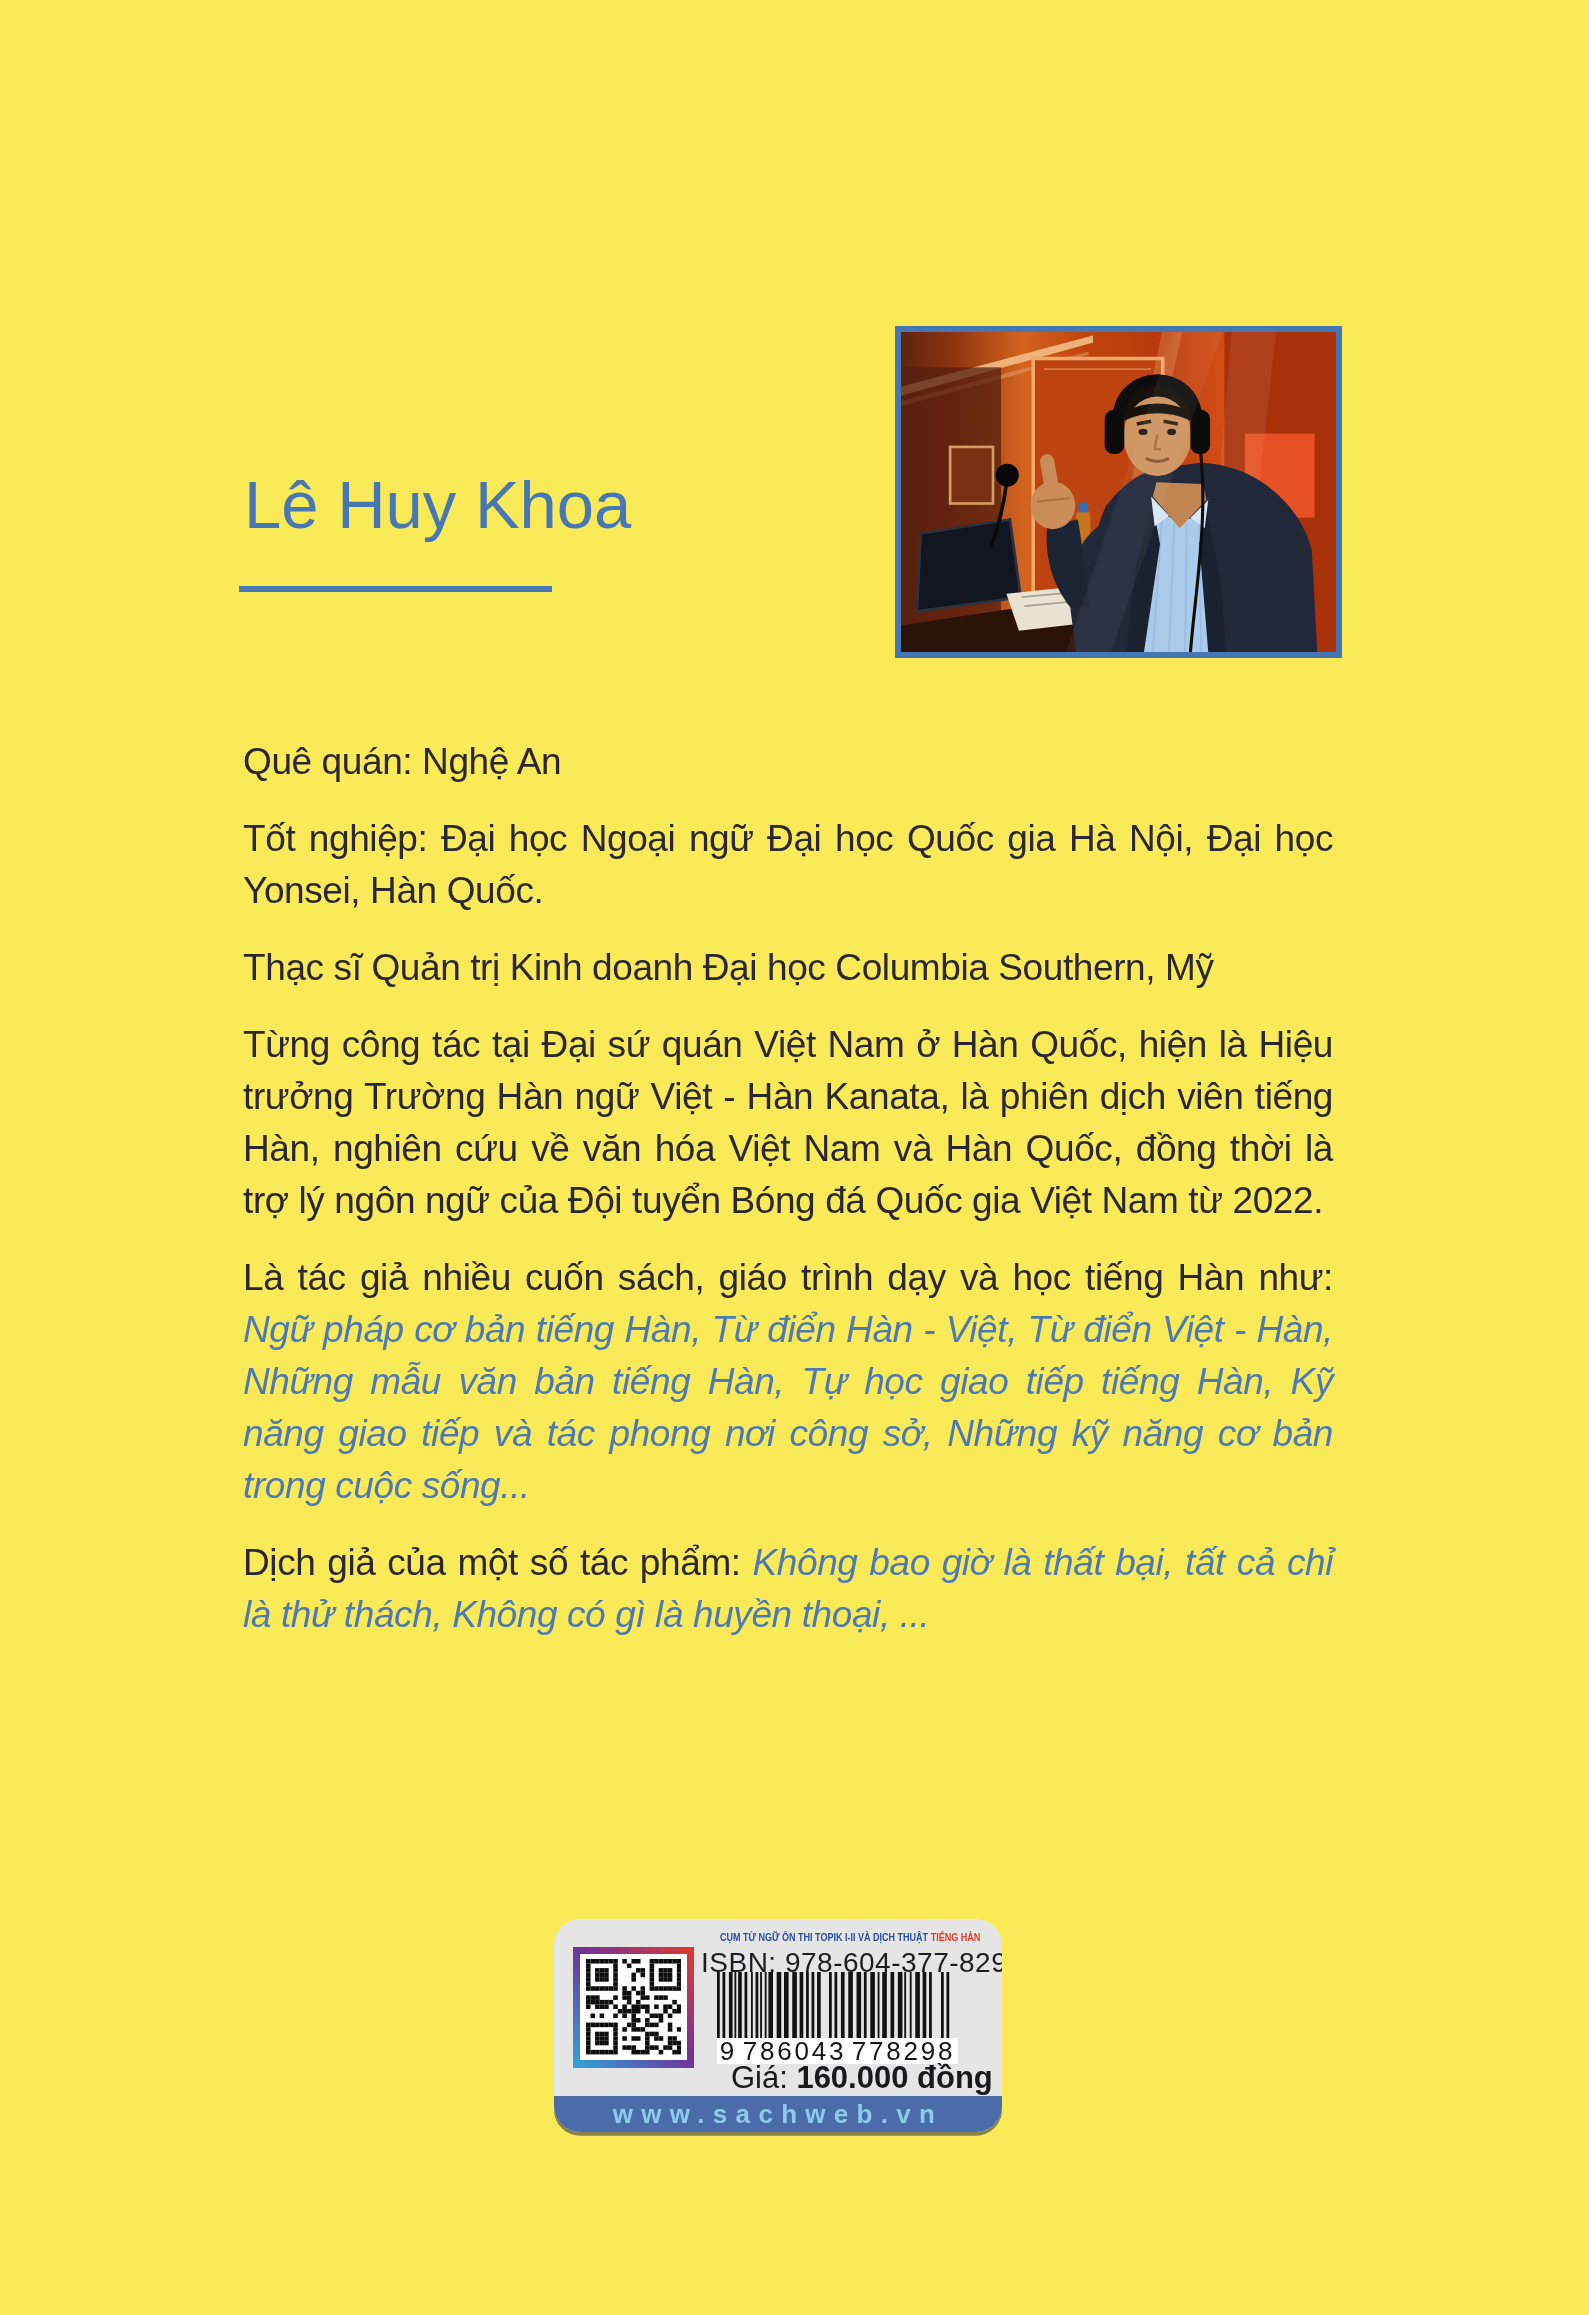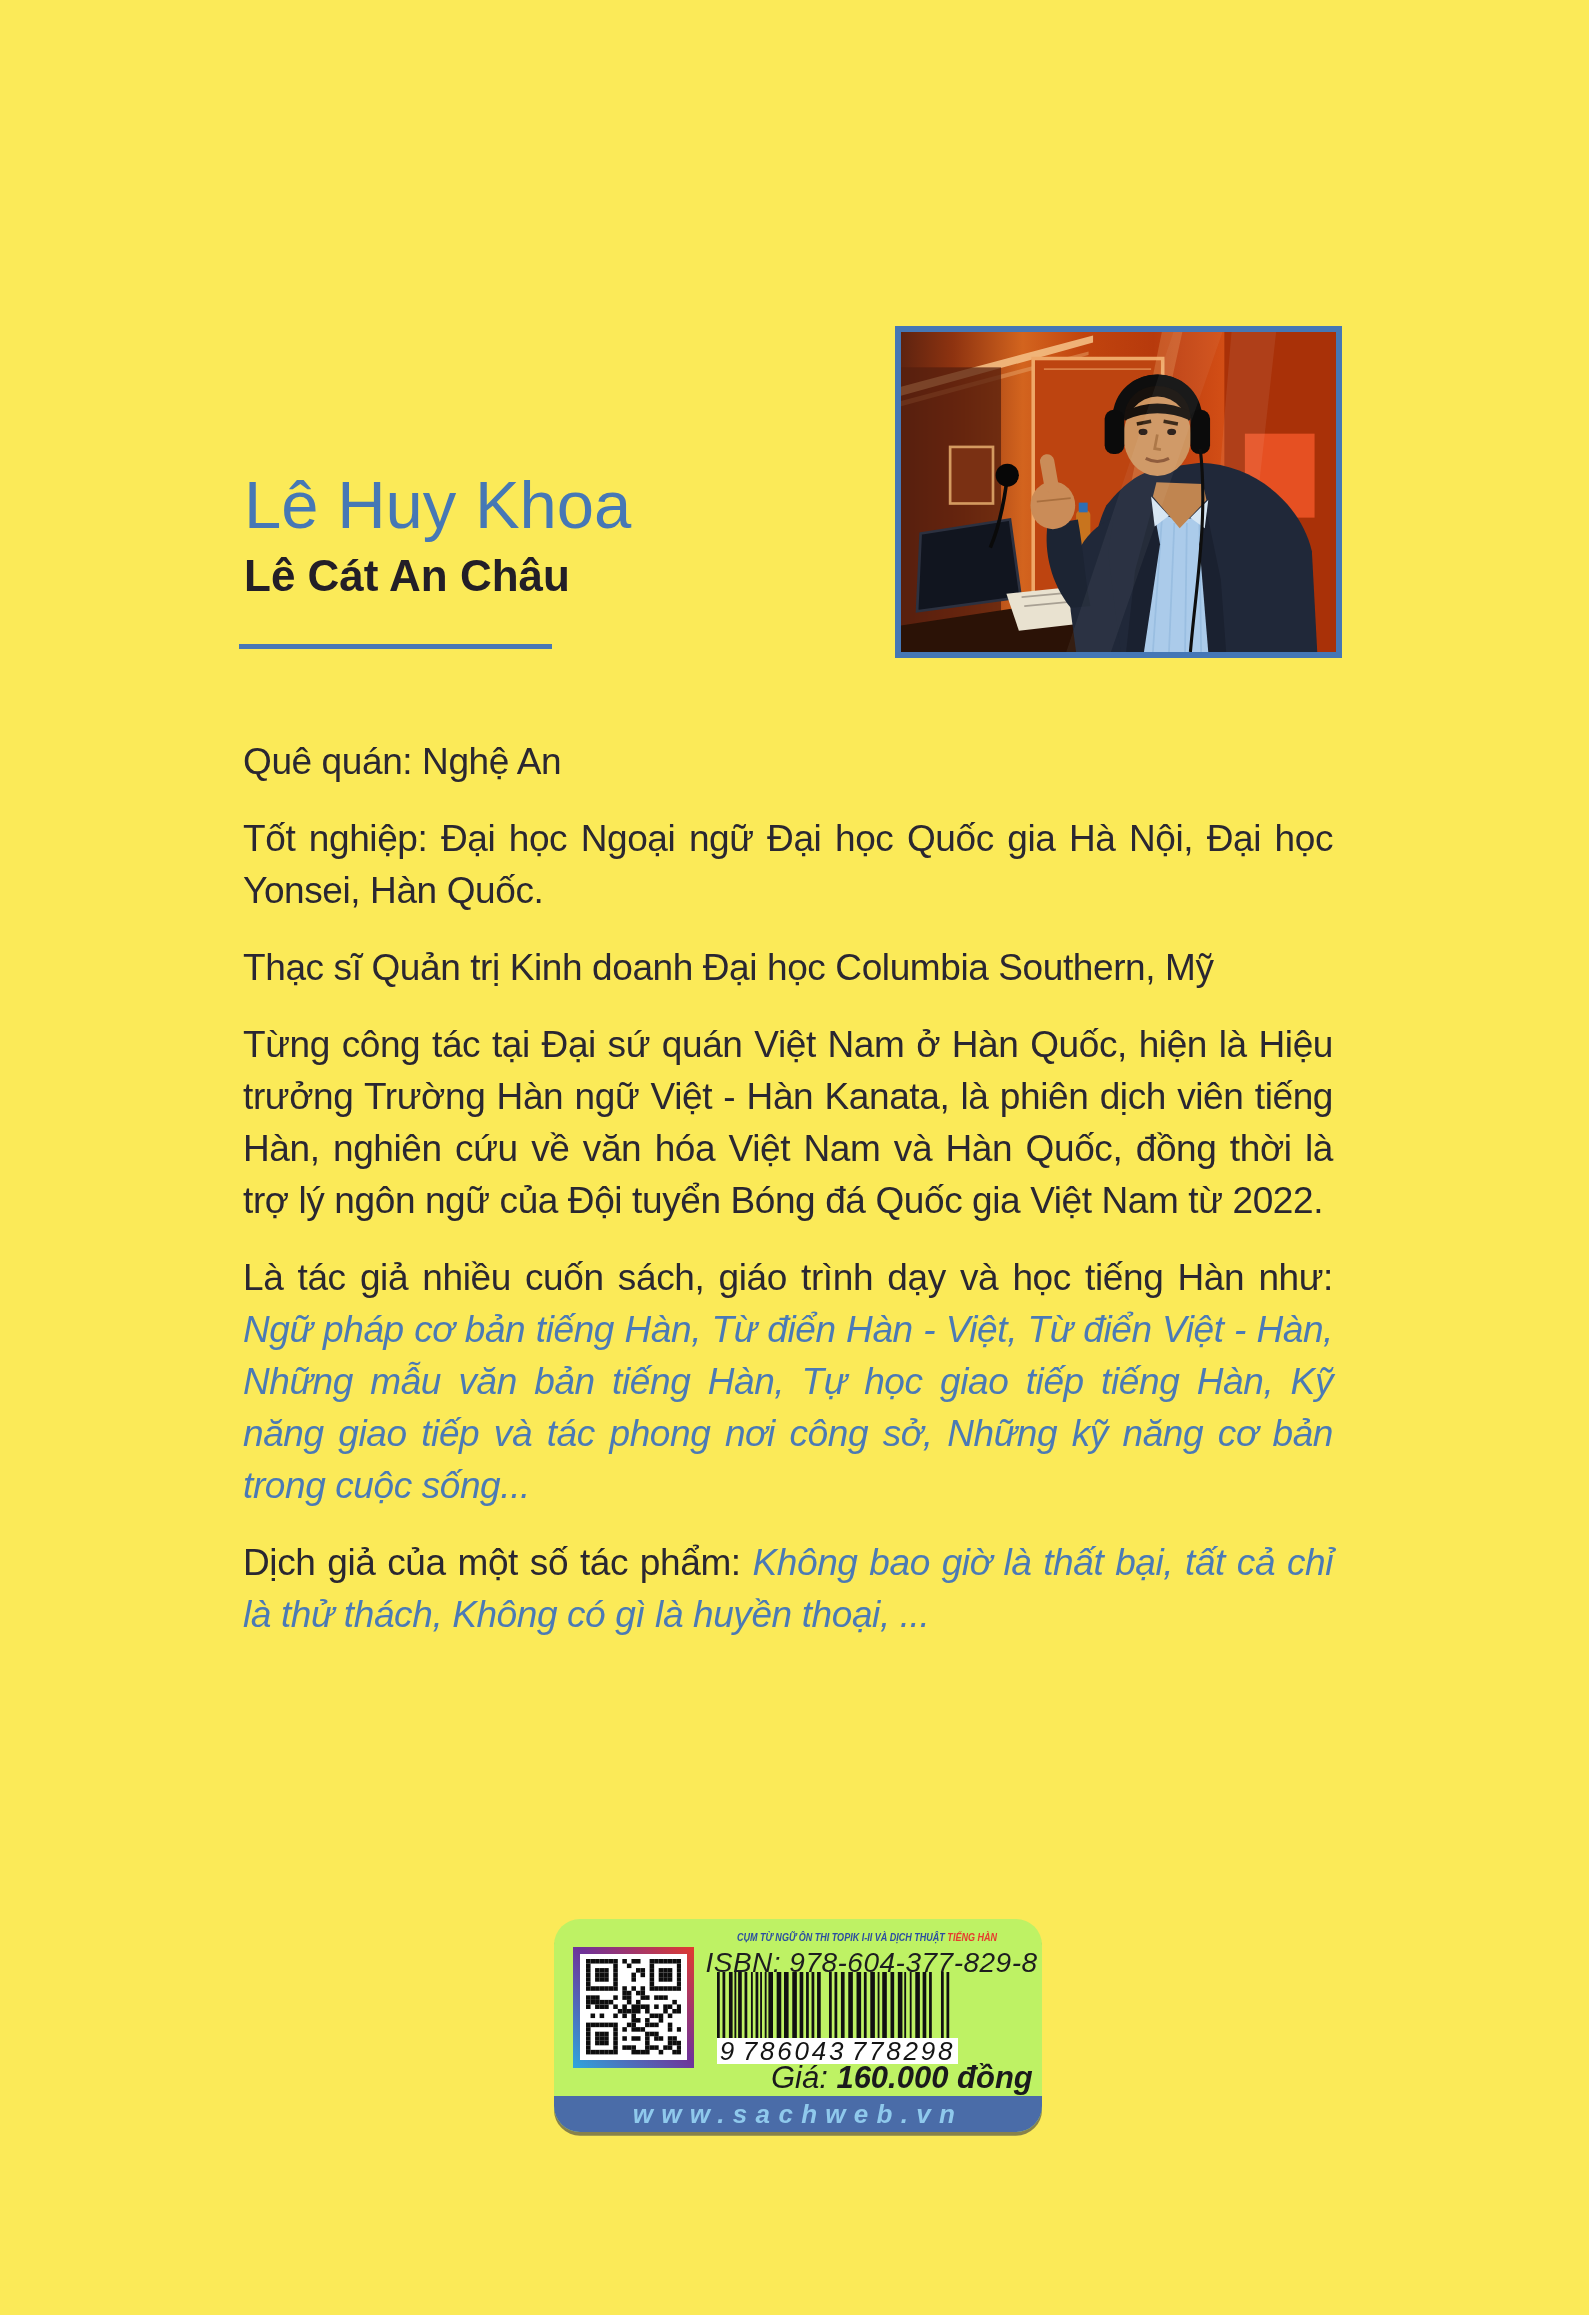--- a/index.html
+++ b/index.html
@@ -26,24 +26,23 @@
   
   .bio{position:absolute;left:243px;top:736px;width:1102px;}
   .bio p{
     margin:0 12px 25px 0;font-size:37px;line-height:52px;color:#2A2731;
     text-align:justify;letter-spacing:-0.4px;
   }
   .bio .bl{color:#4B7AB5;font-style:italic;}
 
   
   .label{
-    position:absolute;left:554px;top:1919px;width:488px;height:213px;
-    background:#bef264;border-radius:26px;overflow:hidden;
+    position:absolute;left:554px;top:1919px;width:448px;height:213px;
+    background:#e5e5e5;border-radius:26px;overflow:hidden;
     box-shadow:0 3.7px 0 rgba(40,44,66,.55);
-    font-style:italic;
   }
   .qr{
     position:absolute;left:19px;top:27.5px;width:121px;height:121px;
     background:linear-gradient(to top right,#2EA7DC,#6F3399 52%,#E23B2F);
     padding:7.3px;box-sizing:border-box;
   }
   .qr-in{background:#fff;width:100%;height:100%;padding:5.5px;box-sizing:border-box;}
   .qr-in svg{display:block;width:100%;height:100%;}
   .series{
     position:absolute;left:138px;right:0;top:12px;text-align:center;white-space:nowrap;
@@ -73,21 +72,20 @@
     letter-spacing:8.3px;color:#8FC9EC;
   }
 </style>
 </head>
 <body>
 
 <div class="cover">
 
   <div class="names">
     <div class="name-primary">Lê Huy Khoa</div>
-    <div class="name-secondary">Lê Cát An Châu</div>
     <div class="name-rule"></div>
   </div>
 
   <div class="photo">
     <svg viewBox="0 0 487 362" preserveAspectRatio="none">
       <defs>
         <linearGradient id="pg" x1="0" y1="0" x2="1" y2="0">
           <stop offset="0" stop-color="#5E2310"></stop>
           <stop offset=".12" stop-color="#8E3310"></stop>
           <stop offset=".28" stop-color="#D3641E"></stop>

